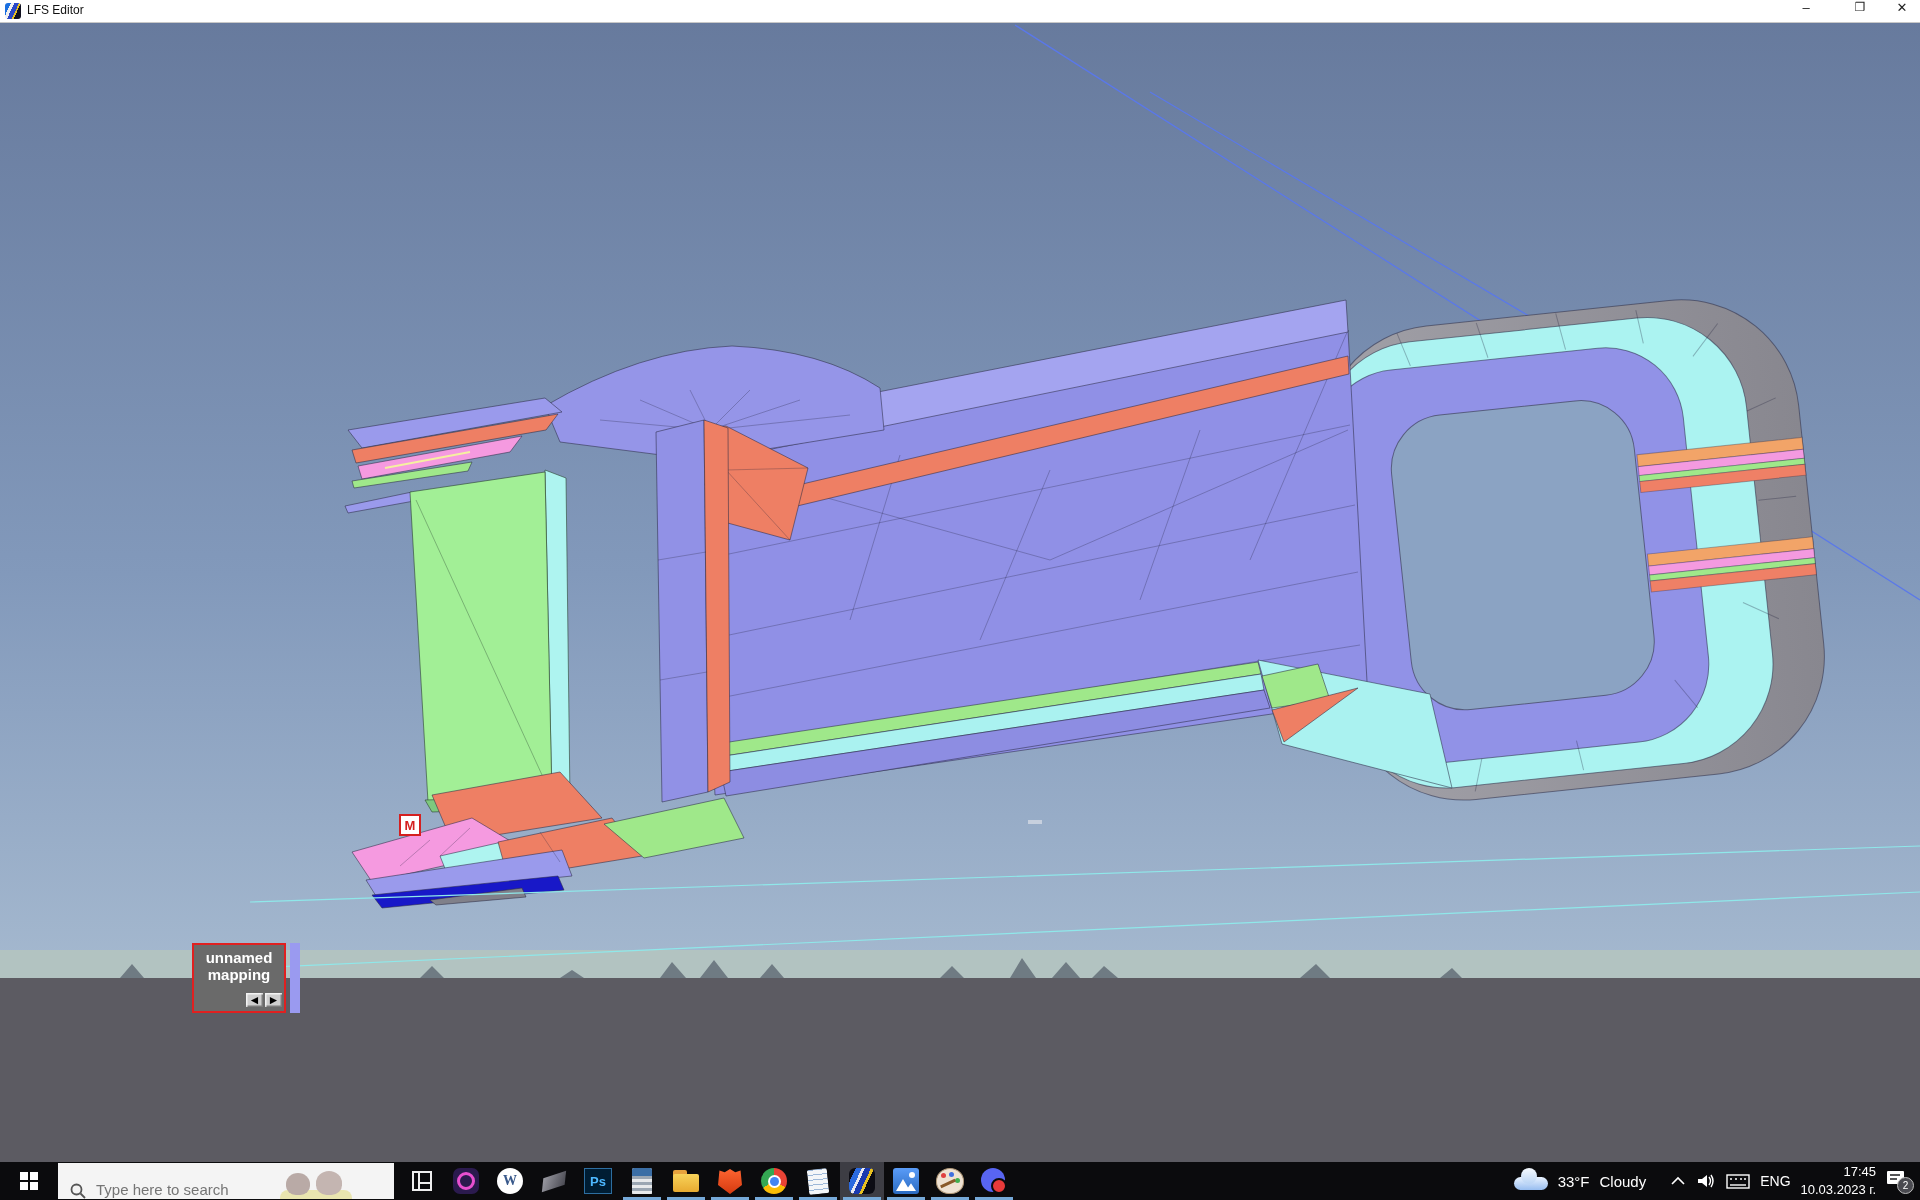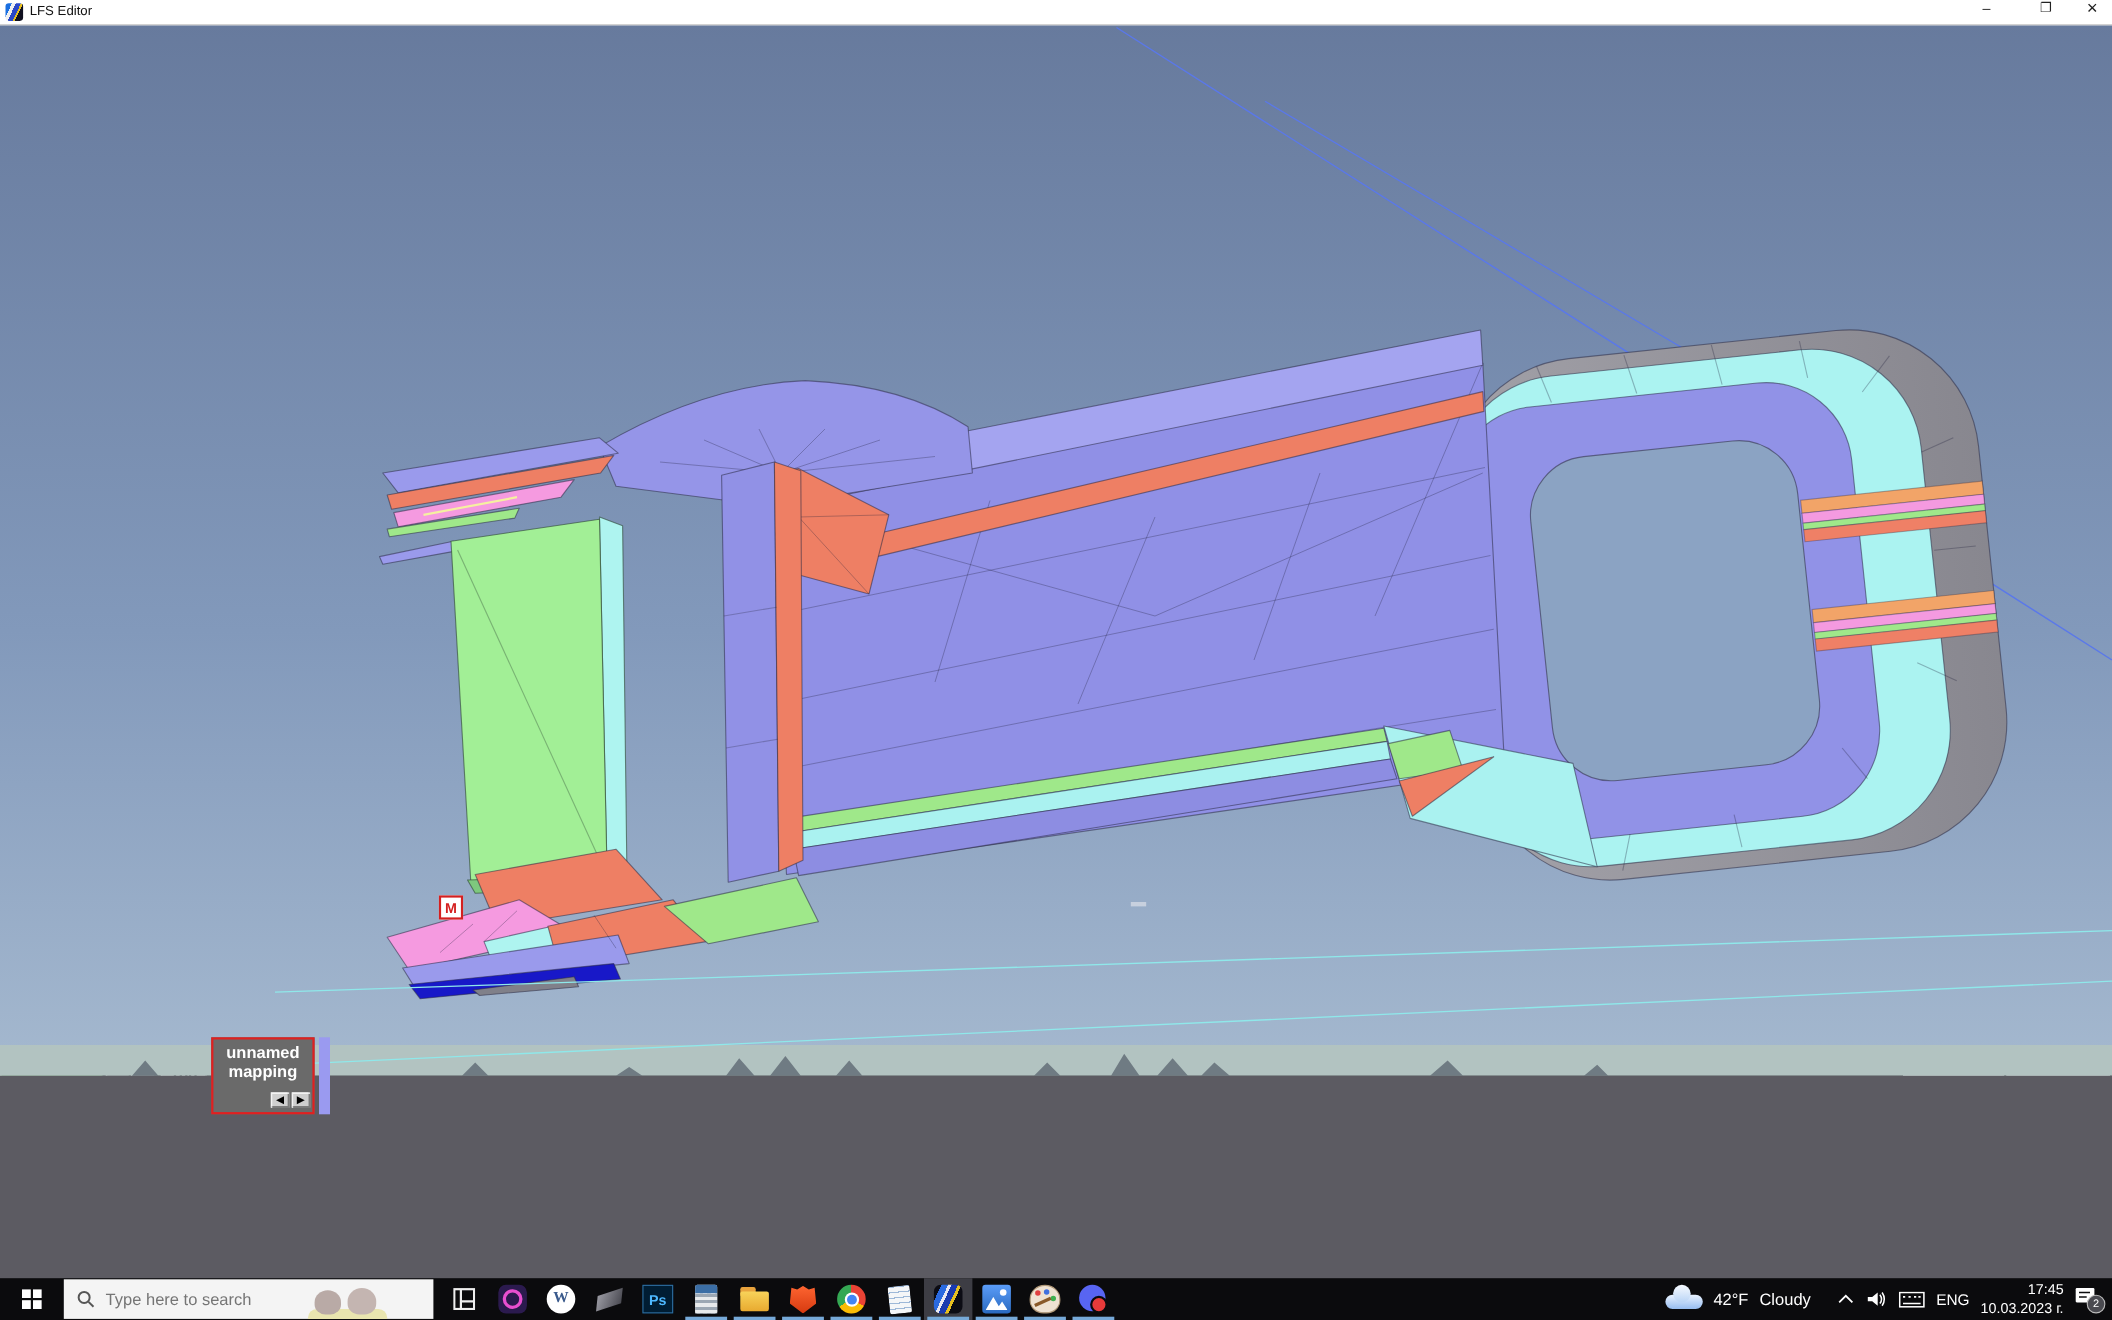--- a/index.html
+++ b/index.html
@@ -382,21 +382,21 @@
 
 <div id="taskbar" class="abs">
   <div class="tb-icon" style="width:58px">
     <svg width="18" height="18">
       <rect x="0" y="0" width="8" height="8" fill="#fff"></rect>
         <rect x="10" y="0" width="8" height="8" fill="#fff"></rect>
       <rect x="0" y="10" width="8" height="8" fill="#fff"></rect>
         <rect x="10" y="10" width="8" height="8" fill="#fff"></rect>
     </svg>
   </div>
-  <div class="abs" style="left:58px;top:1px;width:336px;height:36px;background:#f4f4f4;display:flex;align-items:center;">
+  <div class="abs" style="left:58px;top:1px;width:336px;height:36px;background:#f4f4f4;display:flex;align-items:flex-end;">
     <svg width="16" height="16" style="margin:0 8px 0 12px">
       <circle cx="6.5" cy="6.5" r="5" fill="none" stroke="#555" stroke-width="1.8"></circle>
       <line x1="10.5" y1="10.5" x2="15" y2="15" stroke="#555" stroke-width="1.8"></line>
     </svg>
     <input style="border: none; background: transparent; outline: none; font: 15px &quot;Liberation Sans&quot;, sans-serif; color: rgb(51, 51, 51); width: 180px;" placeholder="Type here to search">
     <div style="position:relative;width:76px;height:36px">
       <div class="abs" style="left:2px;bottom:0;width:72px;height:9px;background:#e9e5af;border-radius:8px 8px 0 0"></div>
       <div class="abs" style="left:8px;bottom:4px;width:24px;height:22px;background:#b9aaa6;border-radius:55% 55% 45% 45%"></div>
       <div class="abs" style="left:38px;bottom:4px;width:26px;height:24px;background:#c4b5b1;border-radius:55% 55% 45% 45%"></div>
     </div>
@@ -469,21 +469,21 @@
       <div class="abs" style="left:0;top:0;width:24px;height:24px;border-radius:50%;background:#5865f2"></div>
       <div class="abs" style="right:0;bottom:0;width:12px;height:12px;border-radius:50%;background:#e83a3a;border:2px solid #0b0b0d"></div>
     </div>
   </div>
 
   <div class="tray">
     <div style="position:relative;width:34px;height:22px">
       <div class="abs" style="left:0;bottom:2px;width:34px;height:13px;border-radius:8px;background:linear-gradient(#eaf3ff,#97bdf0)"></div>
       <div class="abs" style="left:7px;bottom:8px;width:16px;height:16px;border-radius:50%;background:linear-gradient(#f6faff,#b9d4f5)"></div>
     </div>
-    <span style="font-size:15px">42°F</span>
+    <span style="font-size:15px">33°F</span>
     <span style="font-size:15px">Cloudy</span>
     <svg width="16" height="10" style="margin-left:14px">
       <polyline points="2,8 8,2 14,8" fill="none" stroke="#fff" stroke-width="1.6"></polyline>
     </svg>
     <svg width="20" height="16">
       <polygon points="2,6 6,6 11,2 11,14 6,10 2,10" fill="#fff"></polygon>
       <path d="M13,4 Q16,8 13,12 M15,2 Q19,8 15,14" fill="none" stroke="#fff" stroke-width="1.4"></path>
     </svg>
     <svg width="24" height="15">
       <rect x="1" y="1" width="22" height="13" fill="none" stroke="#fff" stroke-width="1.4"></rect>

